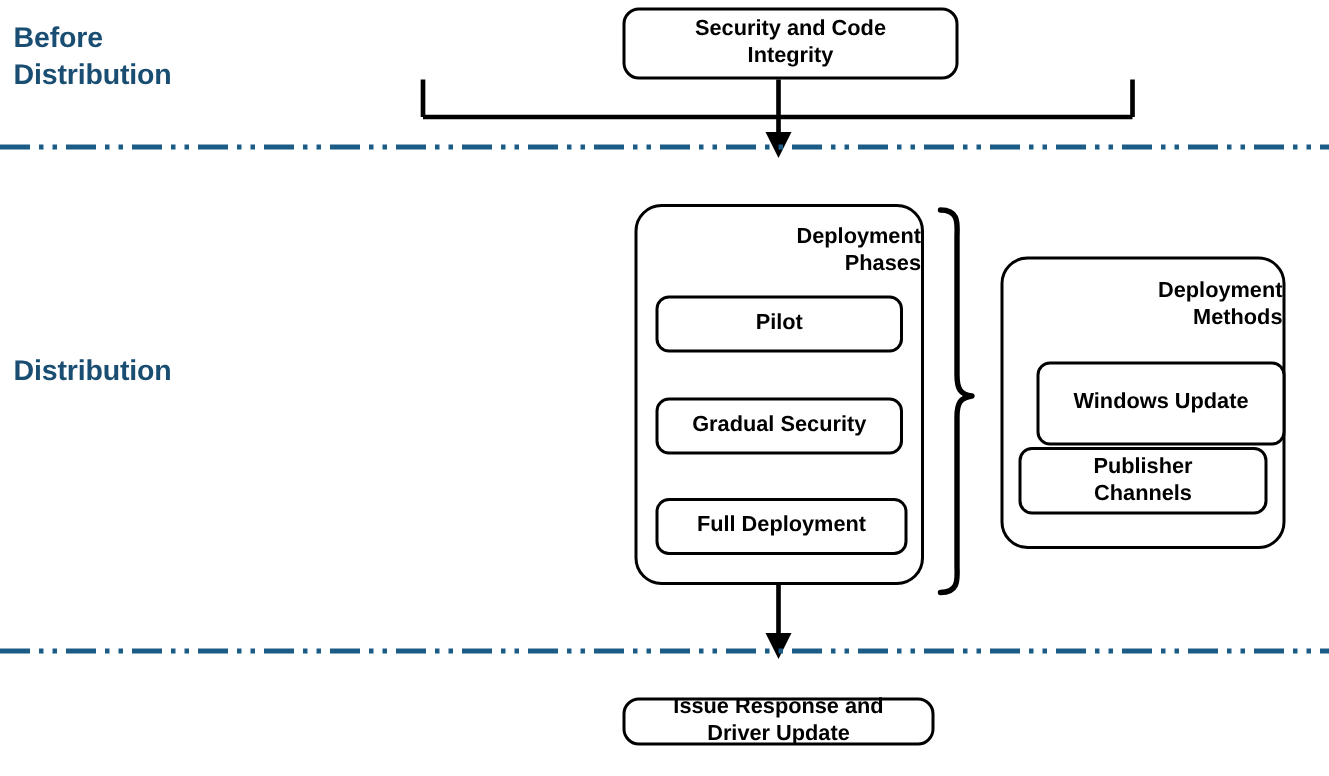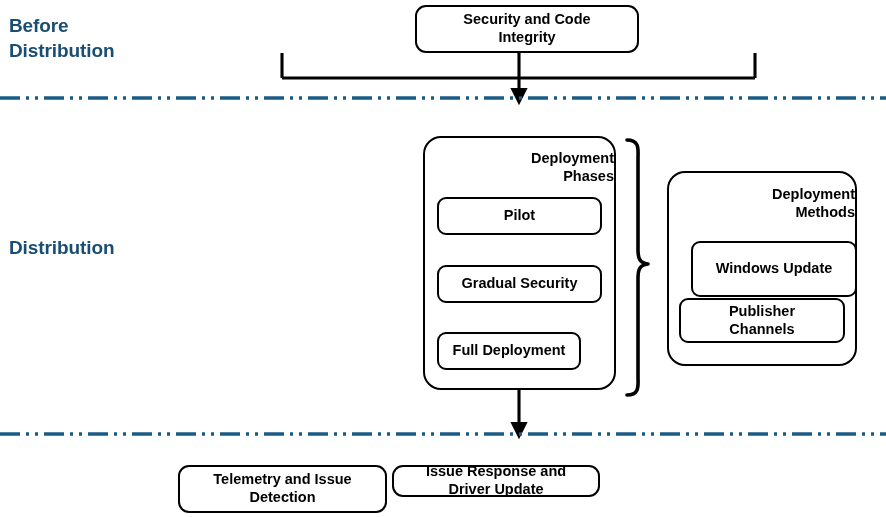--- a/index.html
+++ b/index.html
@@ -134,30 +134,28 @@
   <div class="box" style="left:415px;top:5px;width:224px;height:48px;">Security and Code
 Integrity</div>
 
 
   <div class="box group" style="left:423px;top:136px;width:193px;height:254px;">
     <div class="group-title" style="top:12px;">Deployment
 Phases</div>
   </div>
   <div class="box inner" style="left:437px;top:197px;width:165px;height:38px;">Pilot</div>
   <div class="box inner" style="left:437px;top:265px;width:165px;height:38px;">Gradual Security</div>
-  <div class="box inner" style="left:437px;top:332px;width:144px;height:38px;">Full Deployment</div>
+  <div class="box inner" style="left:437px;top:332px;width:168px;height:38px;">Full Deployment</div>
 
   <div class="box group" style="left:667px;top:171px;width:190px;height:195px;">
     <div class="group-title" style="top:13px;">Deployment
 Methods</div>
   </div>
   <div class="box inner" style="left:679px;top:241px;width:166px;height:56px;margin-left:12px;">Windows Update</div>
   <div class="box inner" style="left:679px;top:298px;width:166px;height:45px;">Publisher
 Channels</div>
 
-  <div class="box" style="left:178px;top:465px;width:209px;height:48px;">Telemetry and Issue
-Detection</div>
 
-  <div class="box" style="left:392px;top:465px;width:208px;height:32px;">Issue Response and
+  <div class="box" style="left:415px;top:465px;width:208px;height:32px;">Issue Response and
 Driver Update</div>
 
 
 </div>
 
 </body></html>

